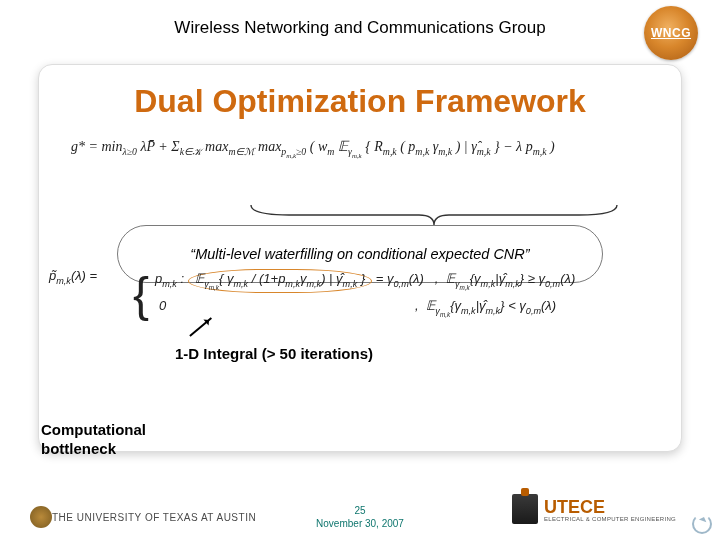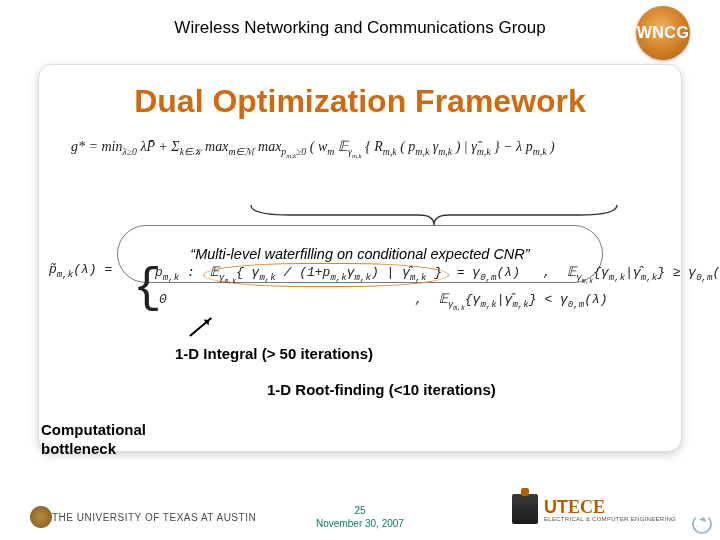--- a/index.html
+++ b/index.html
@@ -15,28 +15,29 @@
     position: absolute;
     top: 18px;
     left: 0; right: 0;
     text-align: center;
     font-size: 17px;
     color: #000;
   }
   .wncg-logo {
     position: absolute;
     top: 6px;
-    right: 30px;
+    right: 22px;
     width: 54px; height: 54px;
     border-radius: 50%;
     background: radial-gradient(circle at 45% 40%, #f0b060 0%, #d8862b 45%, #a85a12 100%);
     display: flex; align-items: center; justify-content: center;
-    color: #fff; font-size: 16px; font-weight: bold;
+    color: #fff; font-size: 12px; font-weight: bold;
     letter-spacing: 0.5px;
     box-shadow: 0 1px 3px rgba(0,0,0,0.3);
+    text-decoration: underline;
   }
   .card {
     position: absolute;
     top: 64px;
     left: 38px;
     right: 38px;
     height: 388px;
     background: #fff;
     border: 1px solid #ddd;
     border-radius: 14px;
@@ -75,23 +76,23 @@
     border: 1px solid #7a7a7a;
     border-radius: 999px;
     padding: 20px 14px;
     text-align: center;
     font-size: 14.5px;
     font-style: italic;
     color: #000;
   }
   .eq2 {
     position: absolute;
-    top: 196px;
+    top: 202px;
     left: 10px;
-    font-family: Liberation Mono, monospace;
+    font-family: Liberation Sans, sans-serif;
     font-style: italic;
     font-size: 13px;
     color: #222;
     line-height: 1.4;
   }
   .eq2 .lbrace {
     font-size: 48px;
     font-style: normal;
     position: absolute;
     left: 84px;
@@ -218,34 +219,33 @@
       0
       <span style="position:absolute; left:256px;">,&nbsp; 𝔼<sub>γ<sub>m,k</sub></sub>{γ<sub>m,k</sub>|γ̂<sub>m,k</sub>} &lt; γ<sub>0,m</sub>(λ)</span>
     </div>
   </div>
 
   <div class="arrow a1"></div>
 
   <div class="annot integral">1-D  Integral (&gt; 50 iterations)</div>
   <div class="annot bottleneck" style="white-space:pre-line;">Computational
 bottleneck</div>
-  <div class="annot rootfind">1-D Root-finding (&lt;10 iterations)</div>
 </div>
 
 <div class="ut-logo">
   <span class="seal"></span>
   <span>THE UNIVERSITY OF TEXAS AT AUSTIN</span>
 </div>
 
 <div class="footer">
   <span>25</span><br>
   <span>November 30, 2007</span>
 </div>
 
 <div class="utece">
   <div class="tower"></div>
   <div>
-    <span>UT</span><span style="font-family:Liberation Serif, serif;">ECE</span>
+    <span>UT</span><span style="font-family:Liberation Sans, sans-serif;">ECE</span>
     <span class="sub">ELECTRICAL &amp; COMPUTER ENGINEERING</span>
   </div>
 </div>
 
 <div class="reload-icon"></div>
 
 </body></html>

